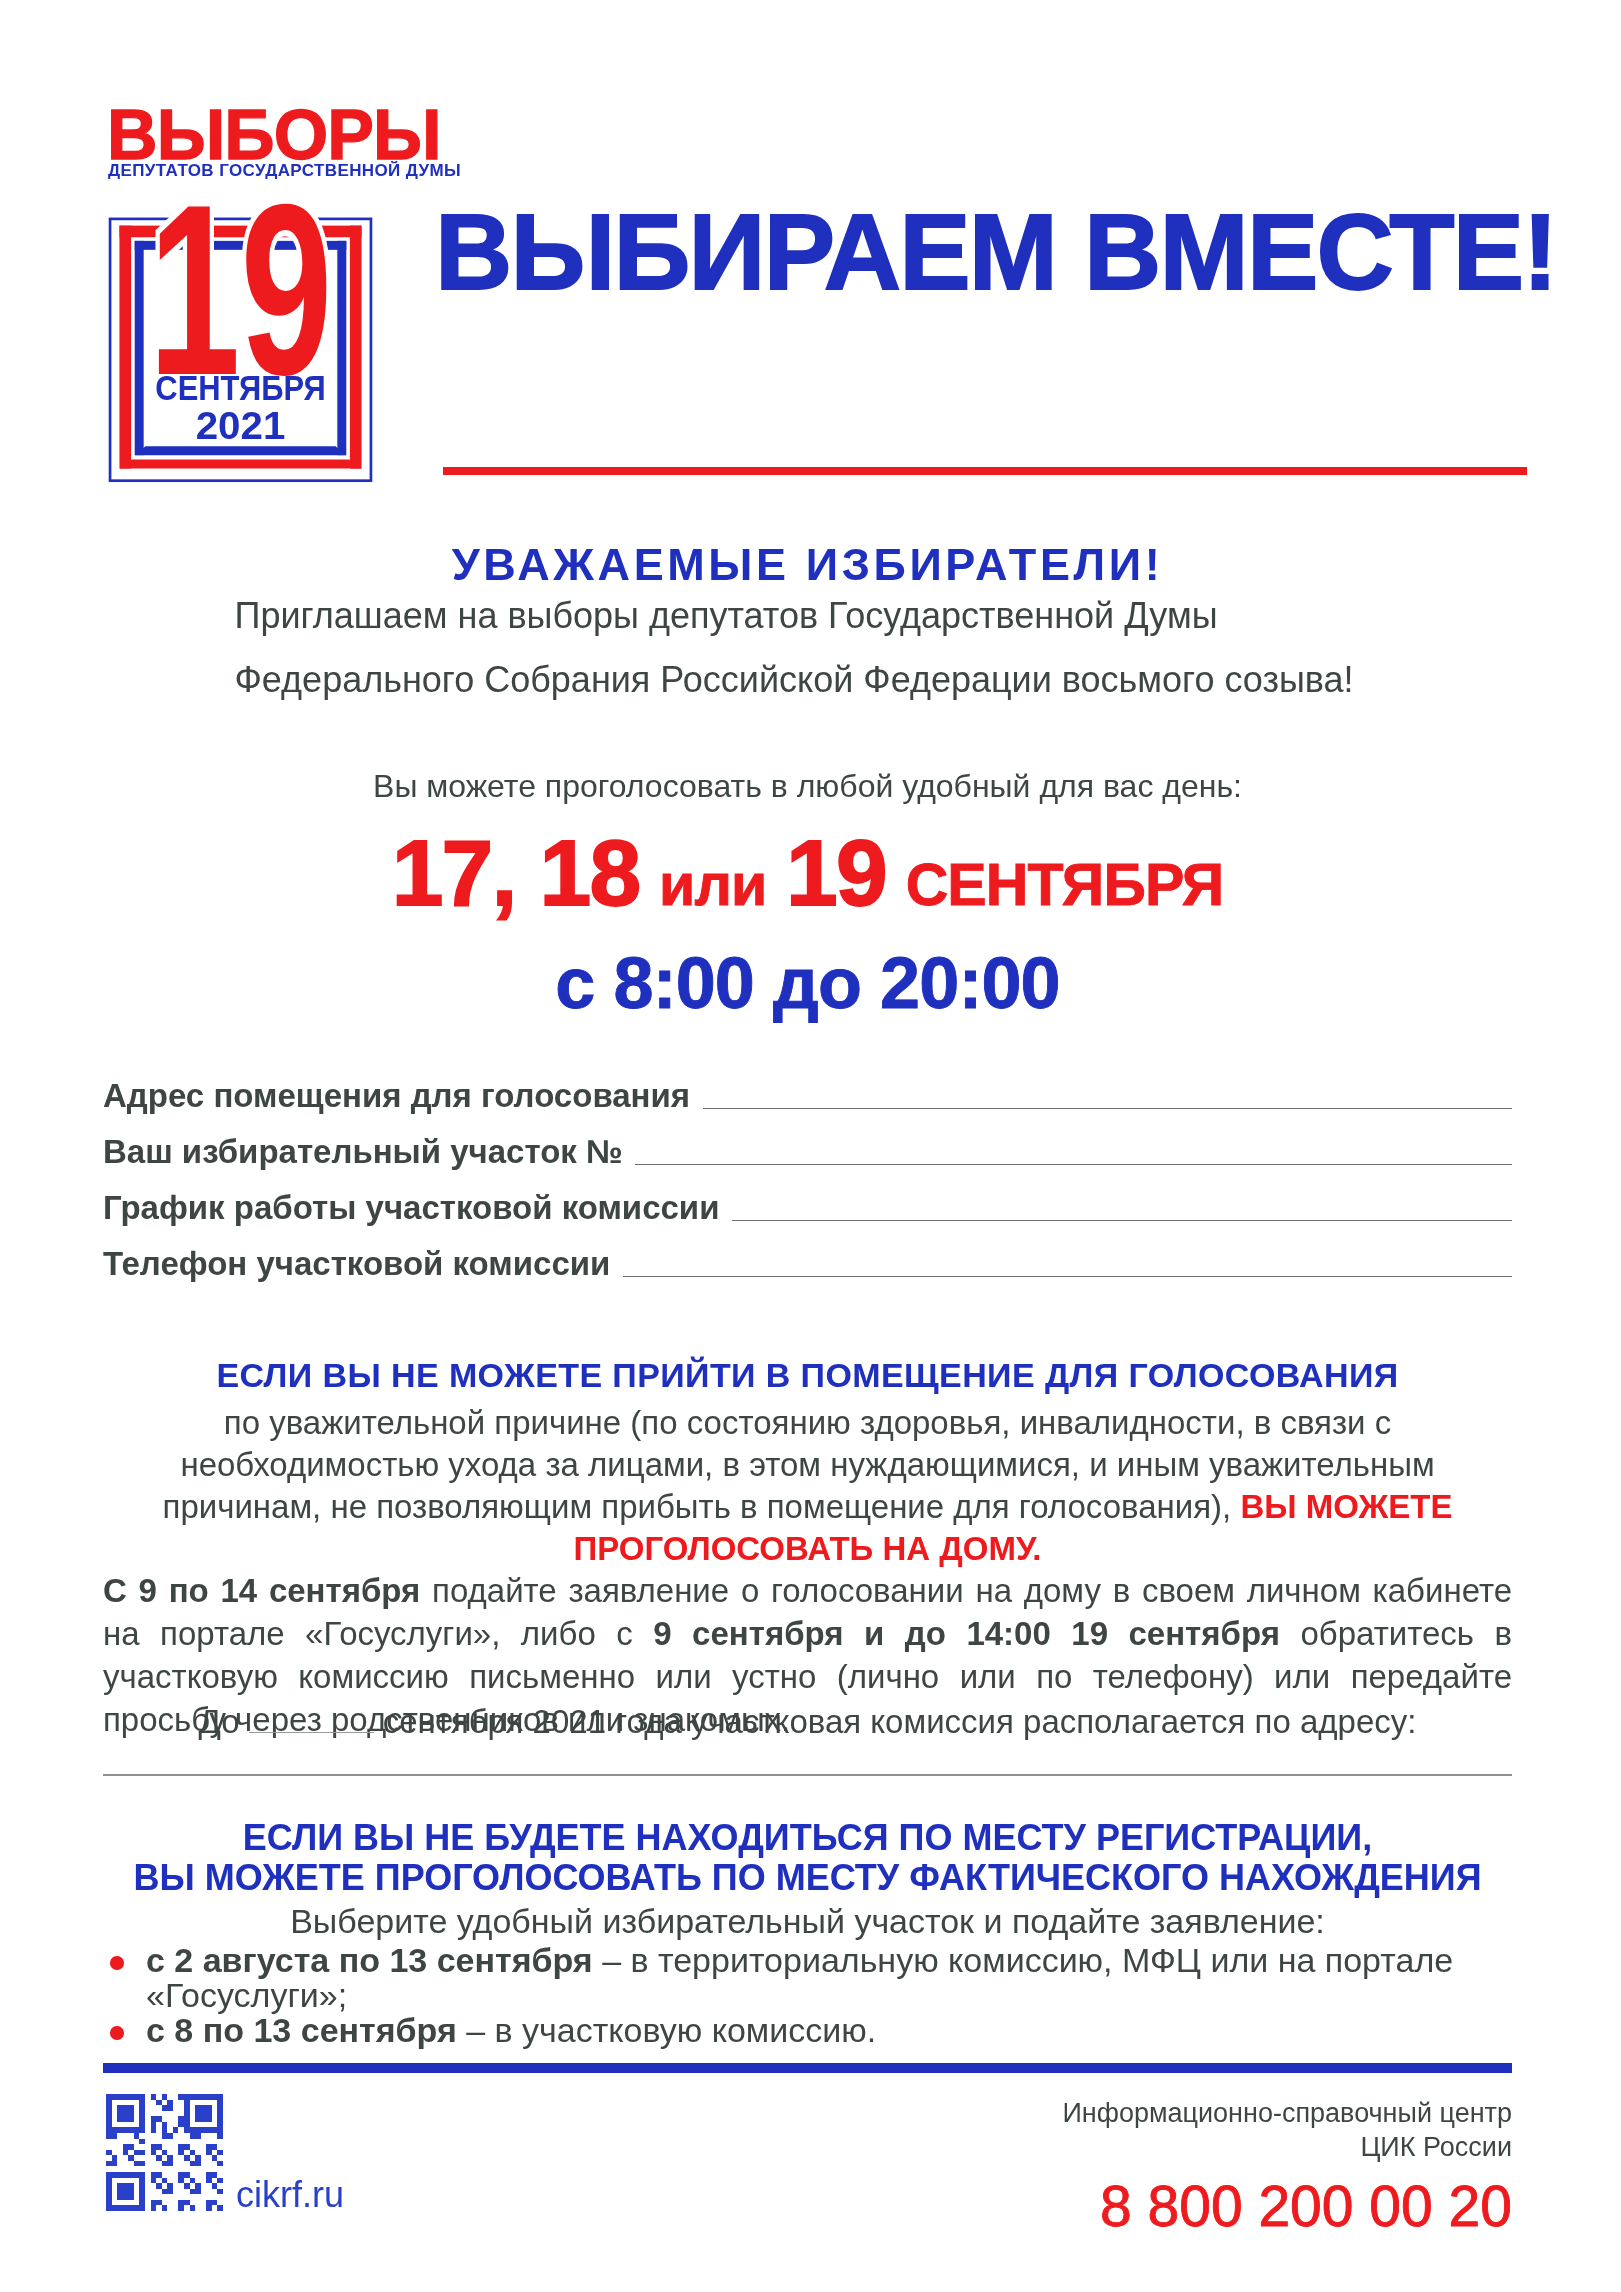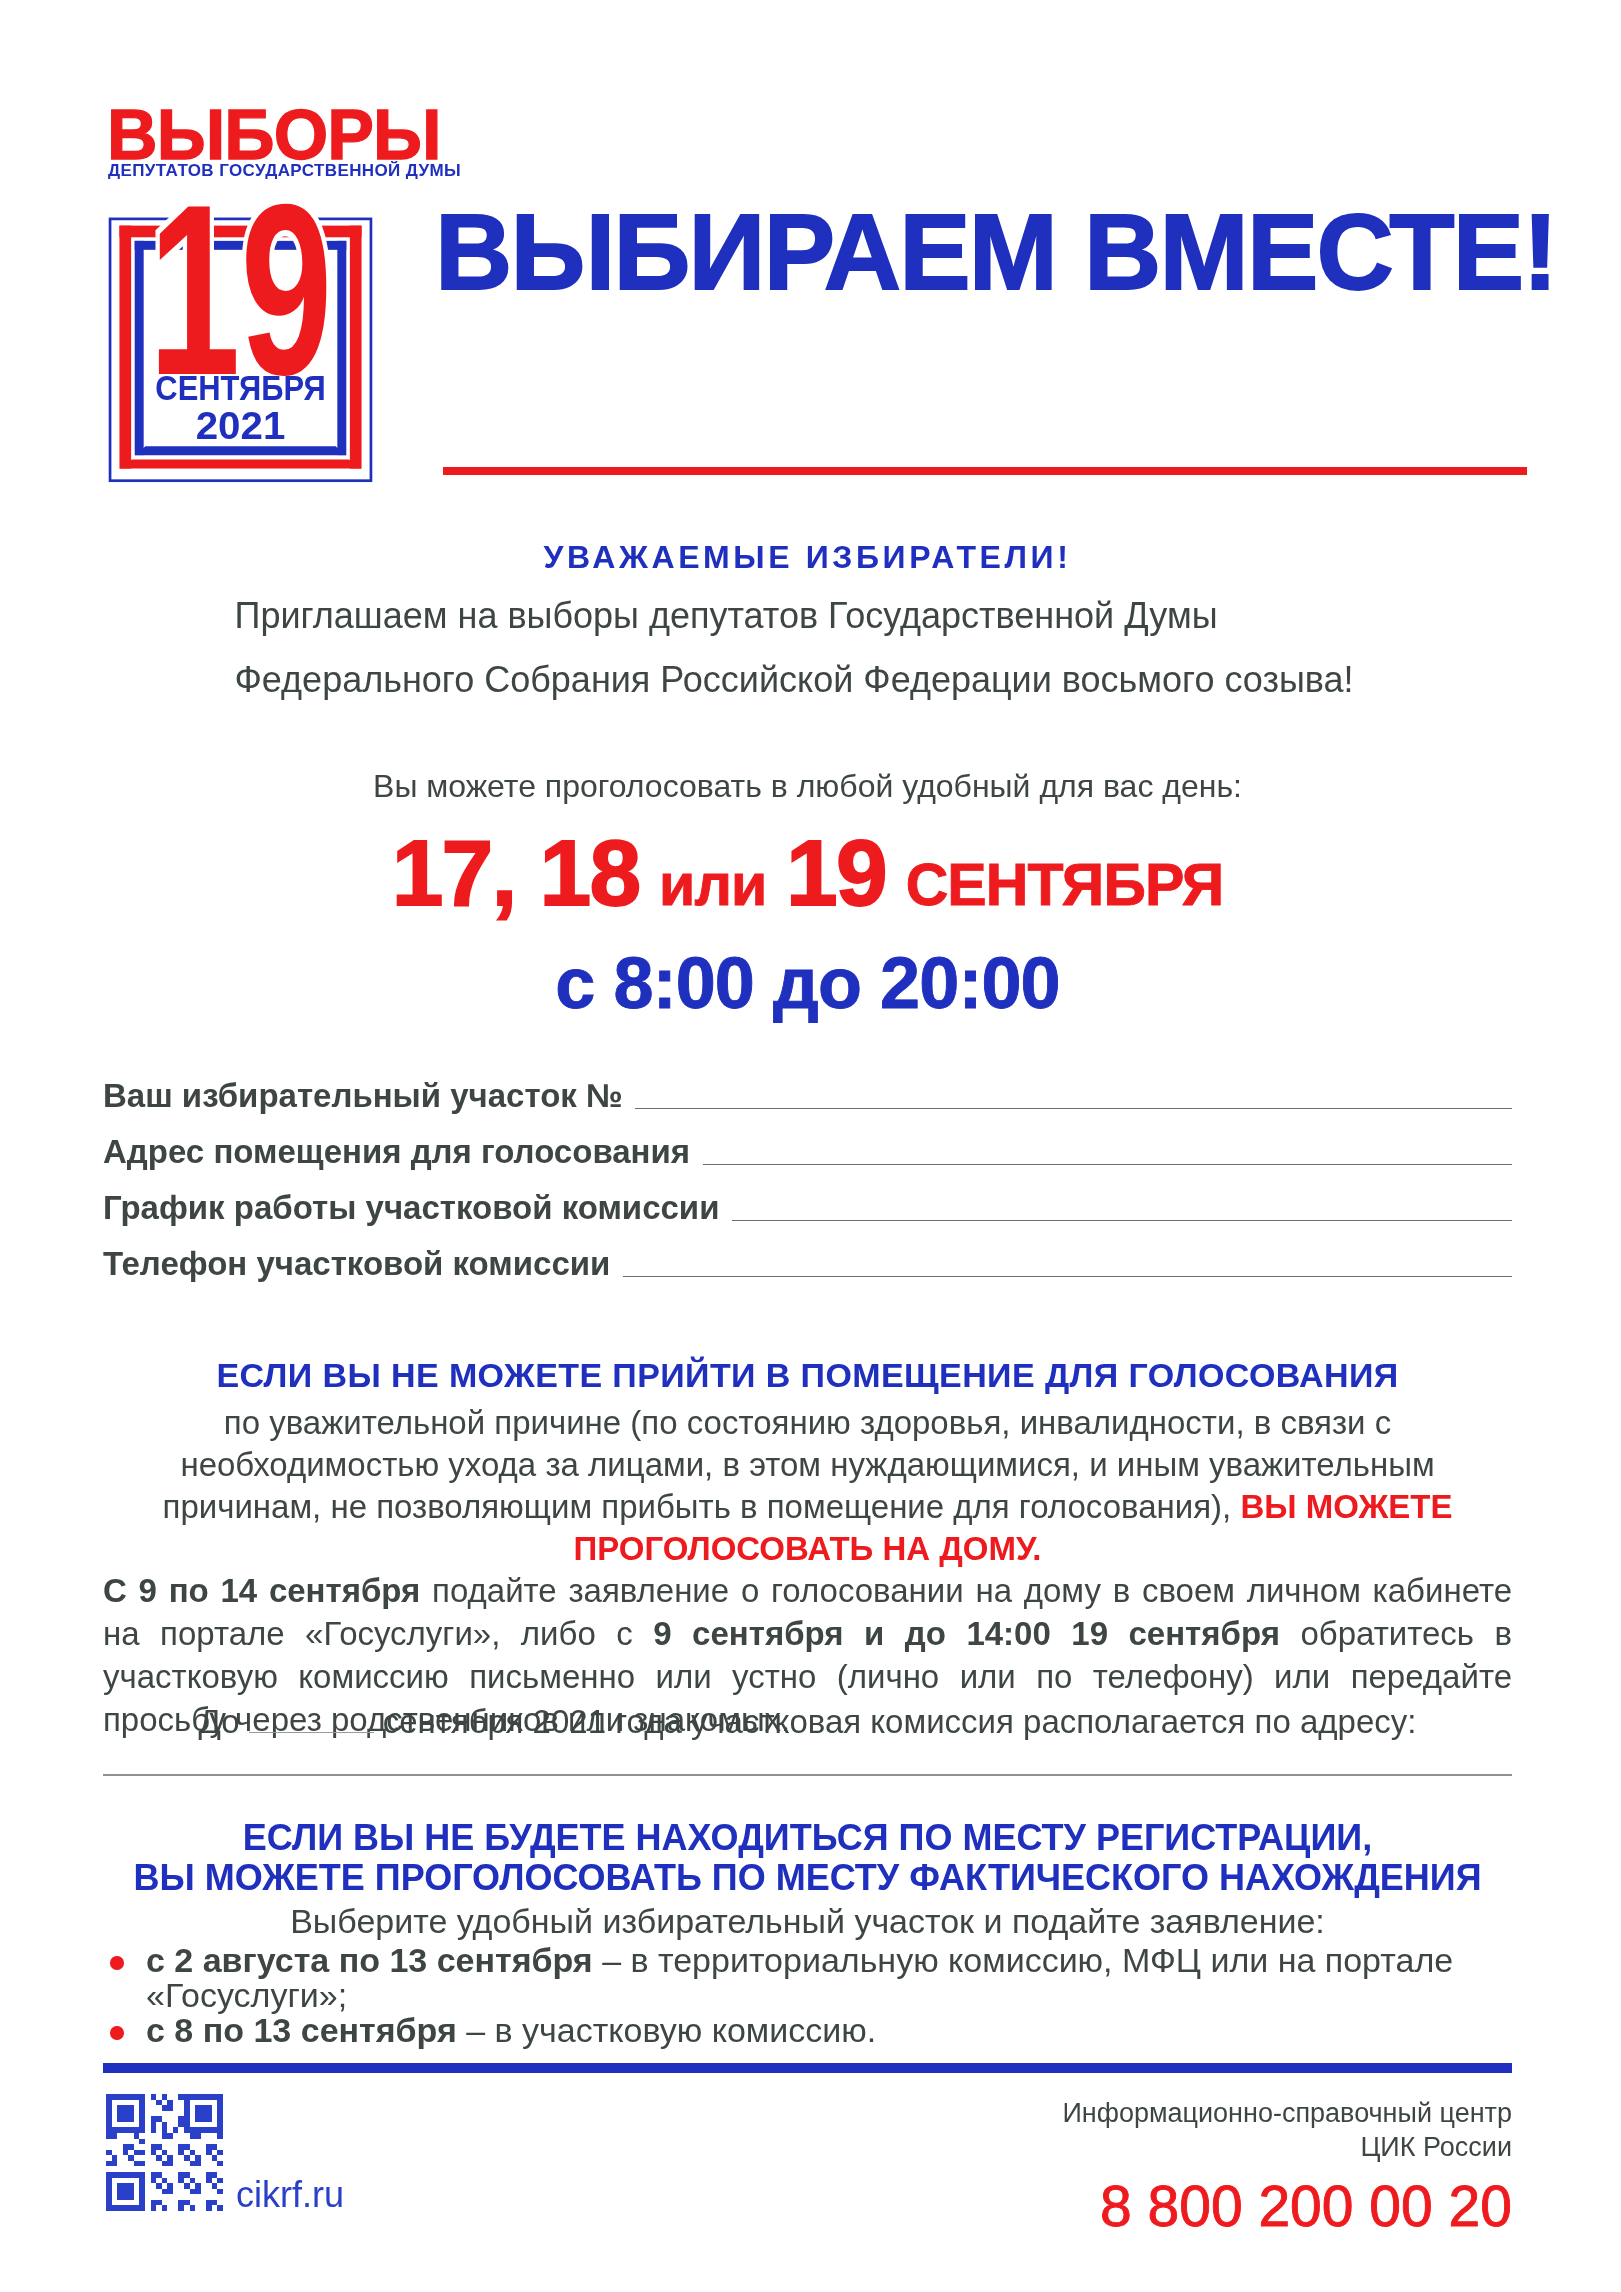--- a/index.html
+++ b/index.html
@@ -27,21 +27,21 @@
   .cal-day{font-family:"Liberation Sans",sans-serif;font-weight:bold;font-size:272px;
     fill:var(--red);stroke:#ffffff;stroke-width:14px;paint-order:stroke;}
   .cal-month{font-family:"Liberation Sans",sans-serif;font-weight:bold;font-size:40px;fill:var(--blue);}
   .cal-year{font-family:"Liberation Sans",sans-serif;font-weight:bold;font-size:44px;fill:var(--blue);}
 
   .hero-title{left:435px;top:199px;font-size:107px;line-height:1;font-weight:bold;color:var(--blue);
     letter-spacing:-1.8px;-webkit-text-stroke:1.8px var(--blue);white-space:nowrap;}
   .red-rule{left:443px;top:467px;width:1084px;height:8px;background:var(--red);}
 
   
-  .s1-head{top:539px;text-align:center;font-size:32px;font-weight:bold;color:var(--blue);letter-spacing:3.6px;}
+  .s1-head{top:539px;text-align:center;font-size:45px;font-weight:bold;color:var(--blue);letter-spacing:3.6px;}
   .s1-text{top:584px;text-align:left;font-size:36px;line-height:64px;color:var(--text);}
   .s1-text .inner{max-width:1146px;margin:0 auto;}
   .s1-lead{top:768px;text-align:center;font-size:32px;color:var(--text);}
 
   .dates-row{top:820px;display:flex;justify-content:center;align-items:baseline;gap:19.7px;
     color:var(--red);font-weight:bold;line-height:1.15;}
   .dates-big{font-size:93px;letter-spacing:-1.8px;-webkit-text-stroke:1.8px var(--red);}
   .dates-small{font-size:59px;letter-spacing:-0.9px;-webkit-text-stroke:0.9px var(--red);}
   .dates-month{text-transform:uppercase;}
   .hours-row{top:942px;text-align:center;font-size:72px;font-weight:bold;color:var(--blue);
@@ -118,25 +118,25 @@
 <div class="col dates-row">
   <span class="dates-big">17, 18</span>
   <span class="dates-small">или</span>
   <span class="dates-big">19</span>
   <span class="dates-small dates-month">сентября</span>
 </div>
 <div class="col hours-row">с 8:00 до 20:00</div>
 
 <div class="col form-block">
   <div class="form-row">
+    <span class="form-label">Адрес помещения для голосования</span>
+    <span class="form-line"></span>
+  </div>
+  <div class="form-row">
     <span class="form-label">Ваш избирательный участок №</span>
-    <span class="form-line"></span>
-  </div>
-  <div class="form-row">
-    <span class="form-label">Адрес помещения для голосования</span>
     <span class="form-line"></span>
   </div>
   <div class="form-row">
     <span class="form-label">График работы участковой комиссии</span>
     <span class="form-line"></span>
   </div>
   <div class="form-row">
     <span class="form-label">Телефон участковой комиссии</span>
     <span class="form-line"></span>
   </div>

